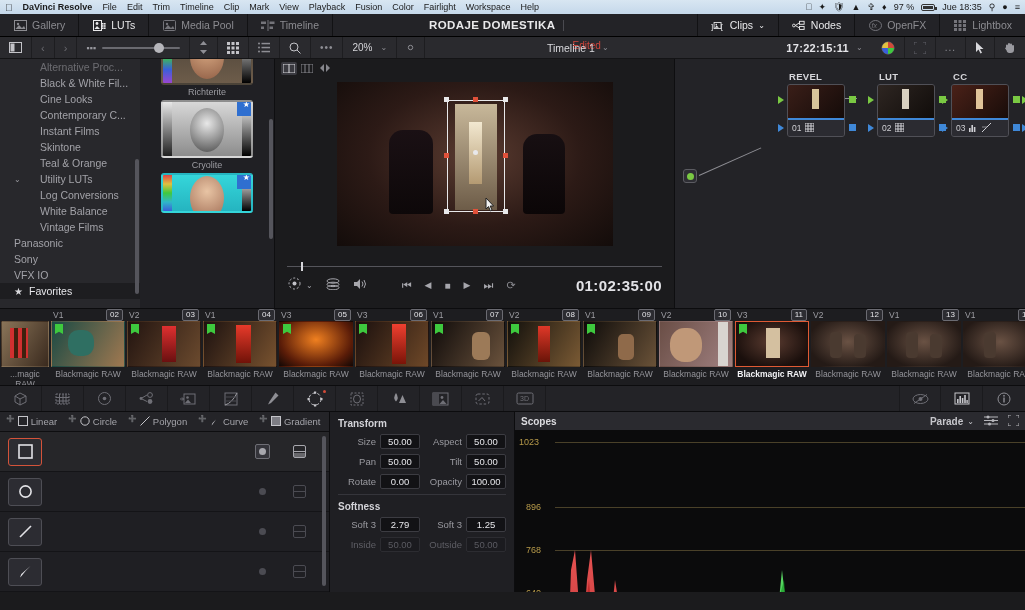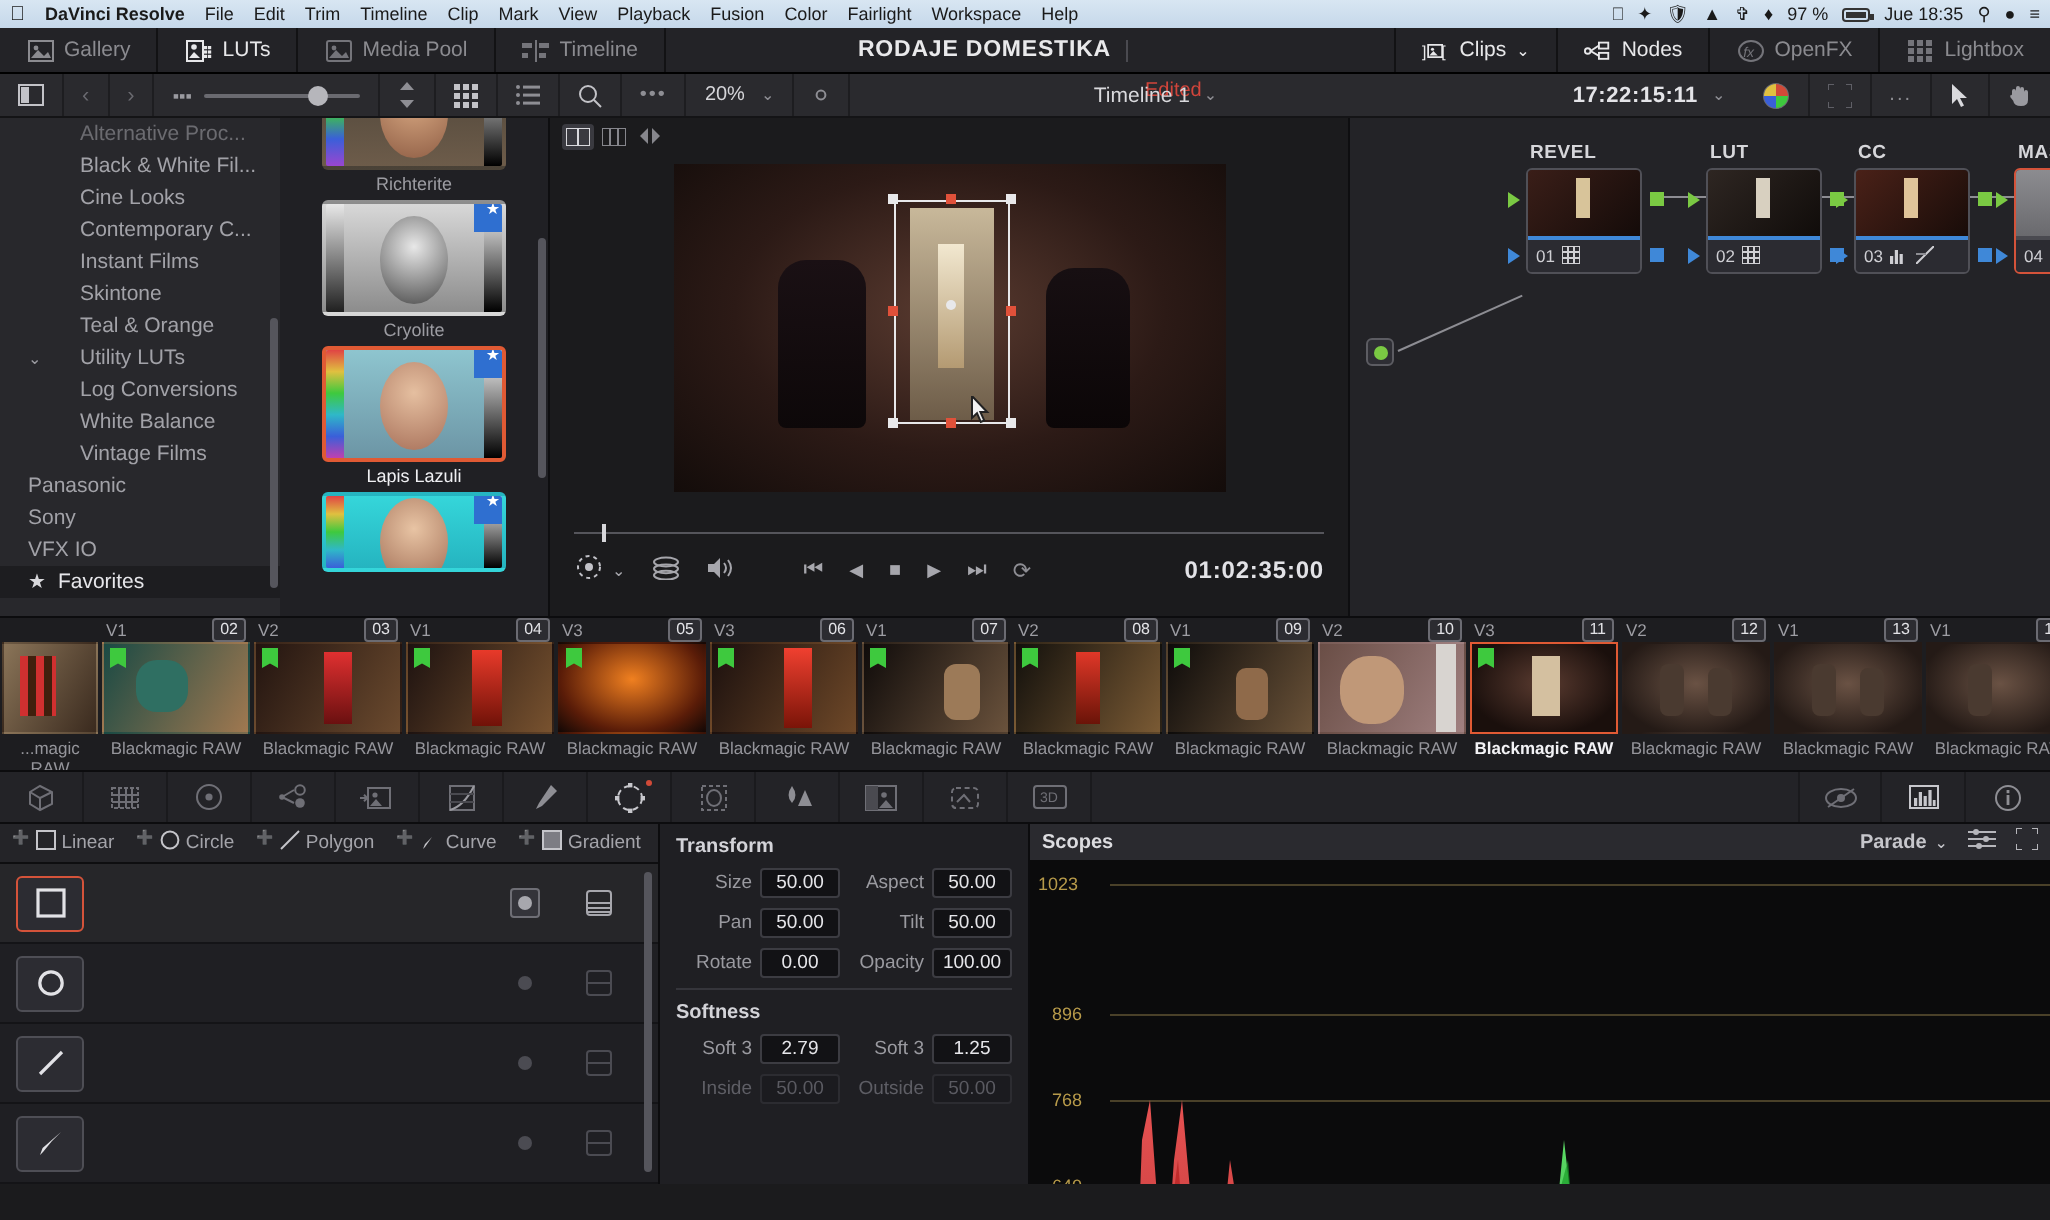--- a/index.html
+++ b/index.html
@@ -95,25 +95,25 @@
   .vbtn{width:16px;height:13px;display:flex;align-items:center;justify-content:center;color:#86868c;}
   .vbtn.on{background:#3a3a40;border-radius:2px;color:#d9d9dd;}
   .vstage{flex:1;display:flex;align-items:center;justify-content:center;position:relative;}
   .vimg{width:276px;height:164px;position:relative;background:#17110f;overflow:hidden;}
   .vtransport{height:58px;display:flex;flex-direction:column;justify-content:center;}
   .scrub{height:12px;display:flex;align-items:center;padding:0 12px;position:relative;}
   .scrubline{height:1px;background:#55555b;width:100%;}
   .playhead{position:absolute;left:26px;top:2px;width:2px;height:9px;background:#d6d6da;}
   .trow{display:flex;align-items:center;padding:0 12px;gap:0;font-size:12px;color:#a6a6ac;height:26px;}
   .tg{display:flex;align-items:center;gap:13px;}
-  .tc-view{margin-left:auto;color:#e2e2e6;font-size:12px;font-weight:bold;letter-spacing:.4px;}
+  .tc-view{margin-left:auto;color:#e2e2e6;font-size:15px;font-weight:bold;letter-spacing:.4px;}
 
   
   .nodes{flex:1;background:#232327;position:relative;overflow:hidden;}
-  .node{position:absolute;}
+  .node{position:absolute;margin-left:24px;}
   .node .nlabel{position:absolute;top:-13px;left:2px;font-size:9.5px;color:#d6d6da;font-weight:bold;letter-spacing:.3px;}
   .nbody{width:58px;border:1px solid #505057;border-radius:3px;background:#303036;overflow:hidden;}
   .nbody.sel{border-color:#d4533a;}
   .nthumb{height:33px;position:relative;overflow:hidden;background:#2a1712;}
   .nline{height:2px;background:#3f88d8;}
   .nfoot{height:16px;display:flex;align-items:center;gap:4px;padding:0 4px;font-size:8.5px;color:#cfcfd4;background:#2b2b31;}
   .pin{position:absolute;width:7px;height:7px;}
   .pin.green{background:#7ac943;}
   .pin.blue{background:#3f88d8;}
   .tri{width:0;height:0;border-top:4px solid transparent;border-bottom:4px solid transparent;border-left:6px solid #7ac943;position:absolute;}
@@ -512,29 +512,20 @@
         <div class="lutcell">
           <div class="lutthumb" style="background:linear-gradient(#d8d8d8,#8c8c8c);">
             <span class="strip-l" style="background:linear-gradient(#e8e8e8,#202020);"></span>
             <span class="face" style="background:radial-gradient(circle at 50% 35%, #e8e8e8, #4a4a4a);"></span>
             <span class="strip-r"></span>
             <span class="lutbadge"></span>
           </div>
           <div class="lutname">Cryolite</div>
         </div>
 
-        <div class="lutcell">
-          <div class="lutthumb sel" style="background:linear-gradient(#8ec5cf,#6c95a5);">
-            <span class="strip-l" style="background:linear-gradient(#e04444,#e0c040,#3ec93e,#2fb8c8,#3a5fd9,#c040b0);"></span>
-            <span class="face" style="background:radial-gradient(circle at 50% 35%, #e5bfa0, #a8715a);"></span>
-            <span class="strip-r"></span>
-            <span class="lutbadge"></span>
-          </div>
-          <div class="lutname sel">Lapis Lazuli</div>
-        </div>
 
         <div class="lutcell">
           <div class="lutthumb" style="background:linear-gradient(#35d6da,#25b4c0);height:40px;">
             <span class="strip-l" style="background:linear-gradient(#e04444,#e0c040,#3ec93e,#2fb8c8,#3a5fd9);"></span>
             <span class="face" style="background:radial-gradient(circle at 50% 35%, #e8c4a4, #9c6850);top:65%;"></span>
             <span class="strip-r"></span>
             <span class="lutbadge"></span>
           </div>
         </div>
         <div class="scrollbar"></div>

